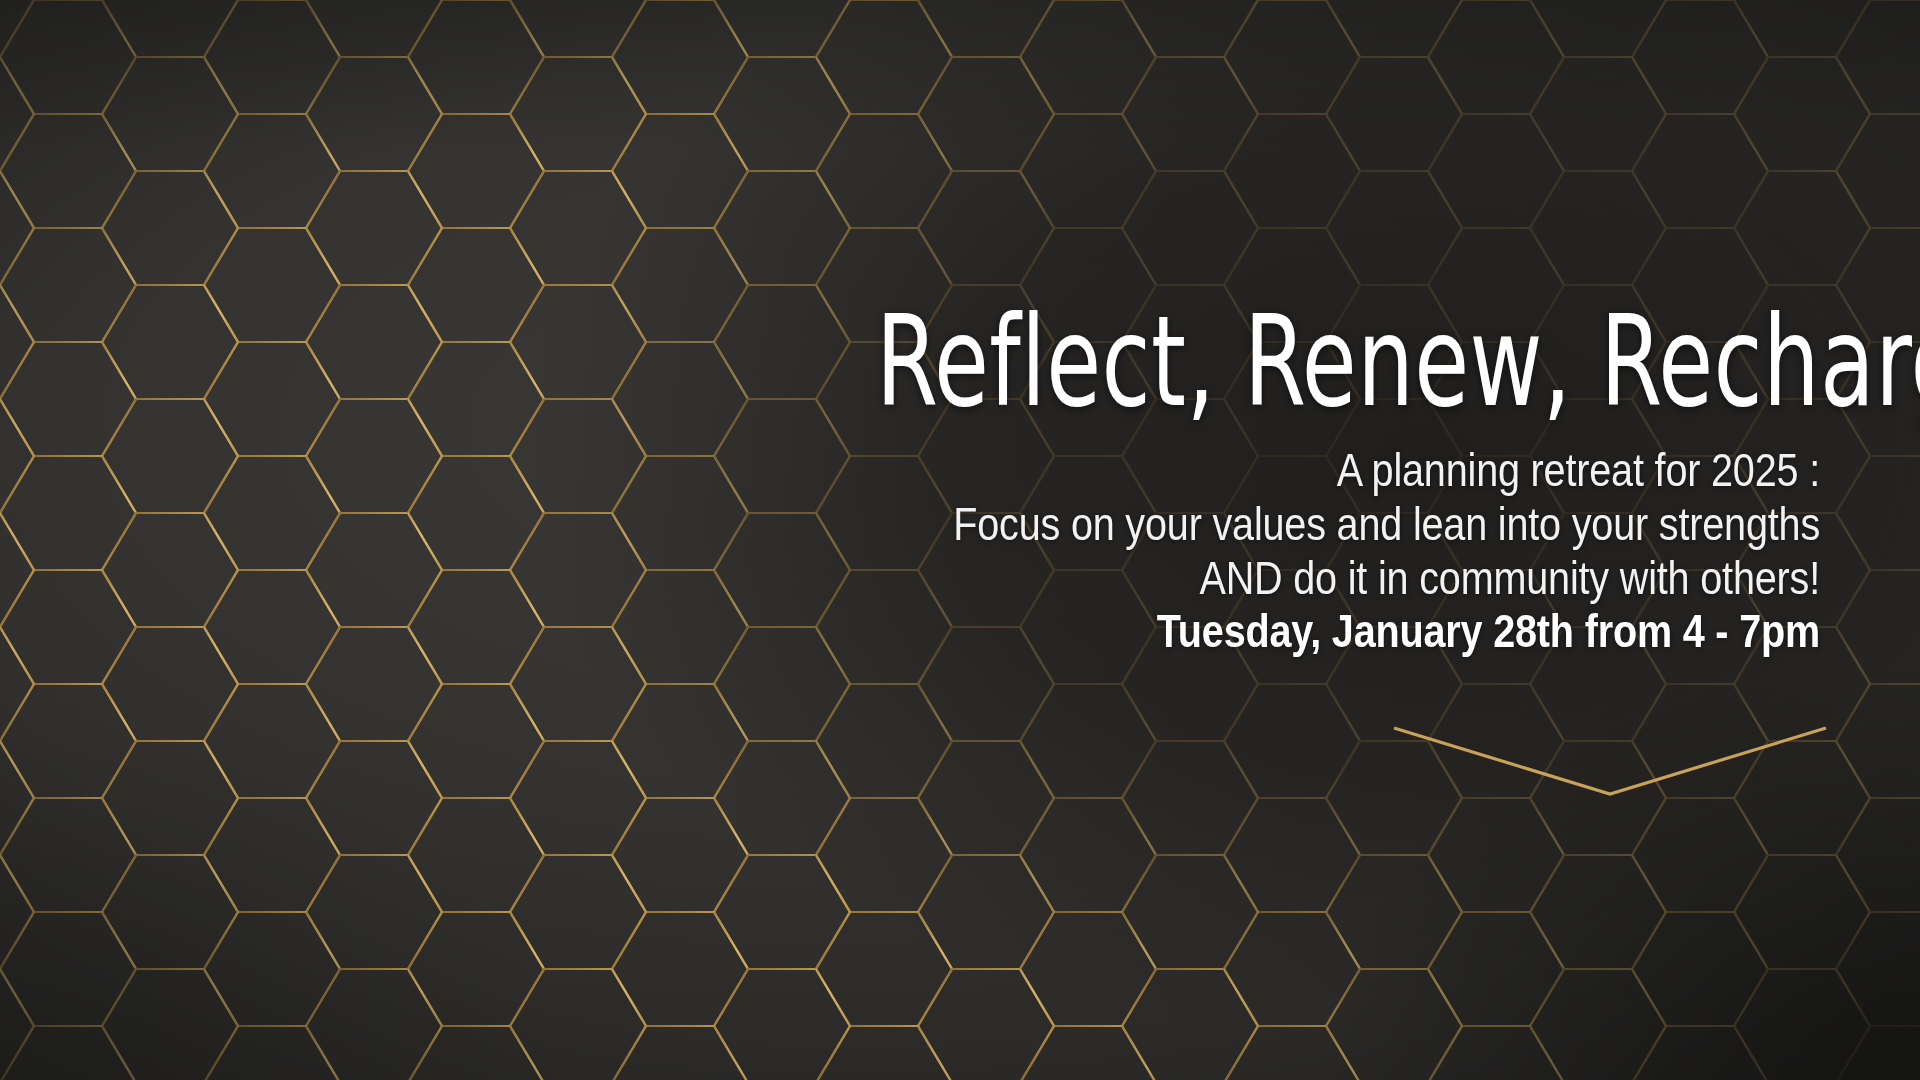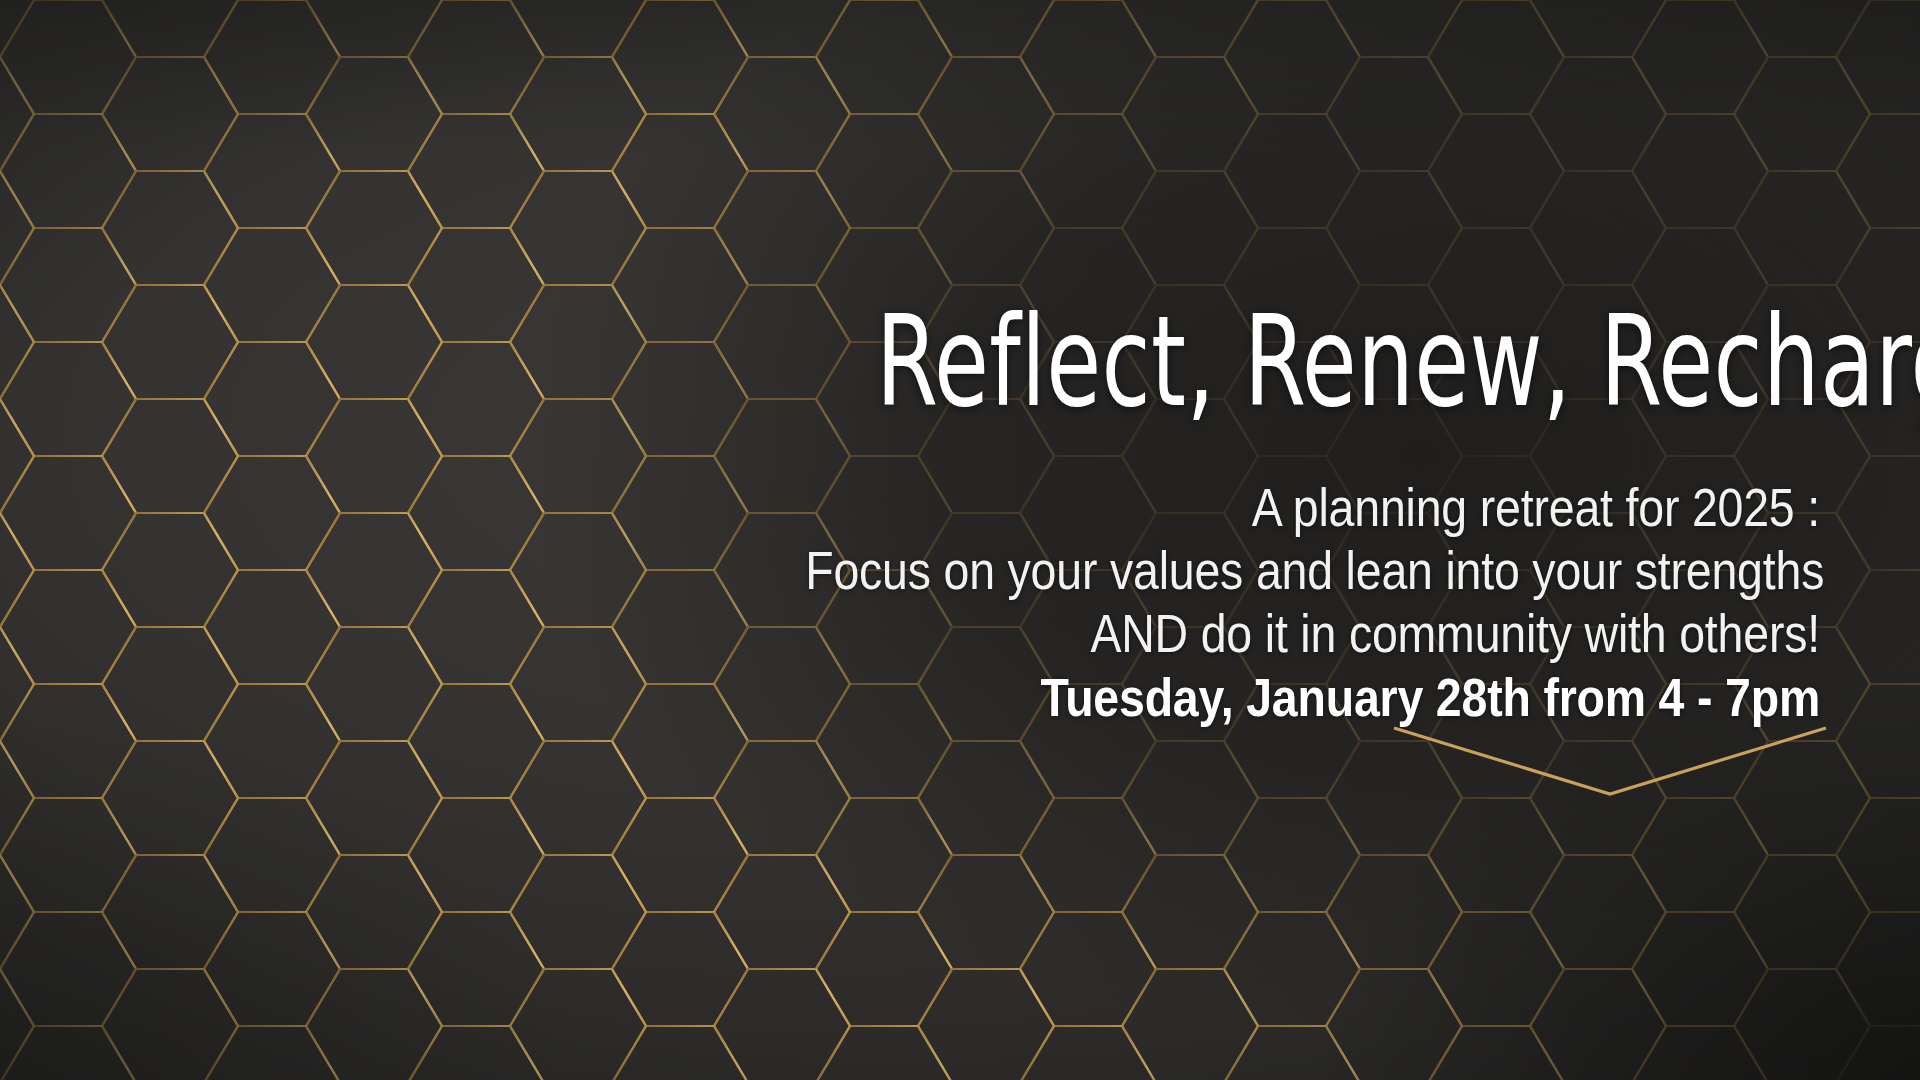--- a/index.html
+++ b/index.html
@@ -63,23 +63,23 @@
     font-size: 124px;
     line-height: 1.0;
     font-weight: 400;
     letter-spacing: 0.5px;
     transform: scaleX(0.80);
     transform-origin: right center;
     white-space: nowrap;
     text-shadow: 0 2px 10px rgba(0,0,0,0.55);
   }
   .sub {
-    margin-top: 52px;
+    margin-top: 20px;
     color: #f2f2f2;
-    font-size: 54px;
+    font-size: 46px;
     line-height: 1.17;
     font-weight: 300;
     letter-spacing: -0.2px;
   }
   .sub-line {
     transform: scaleX(0.86);
     transform-origin: right center;
     white-space: nowrap;
     display: block;
     text-shadow: 0 1px 6px rgba(0,0,0,0.5);

